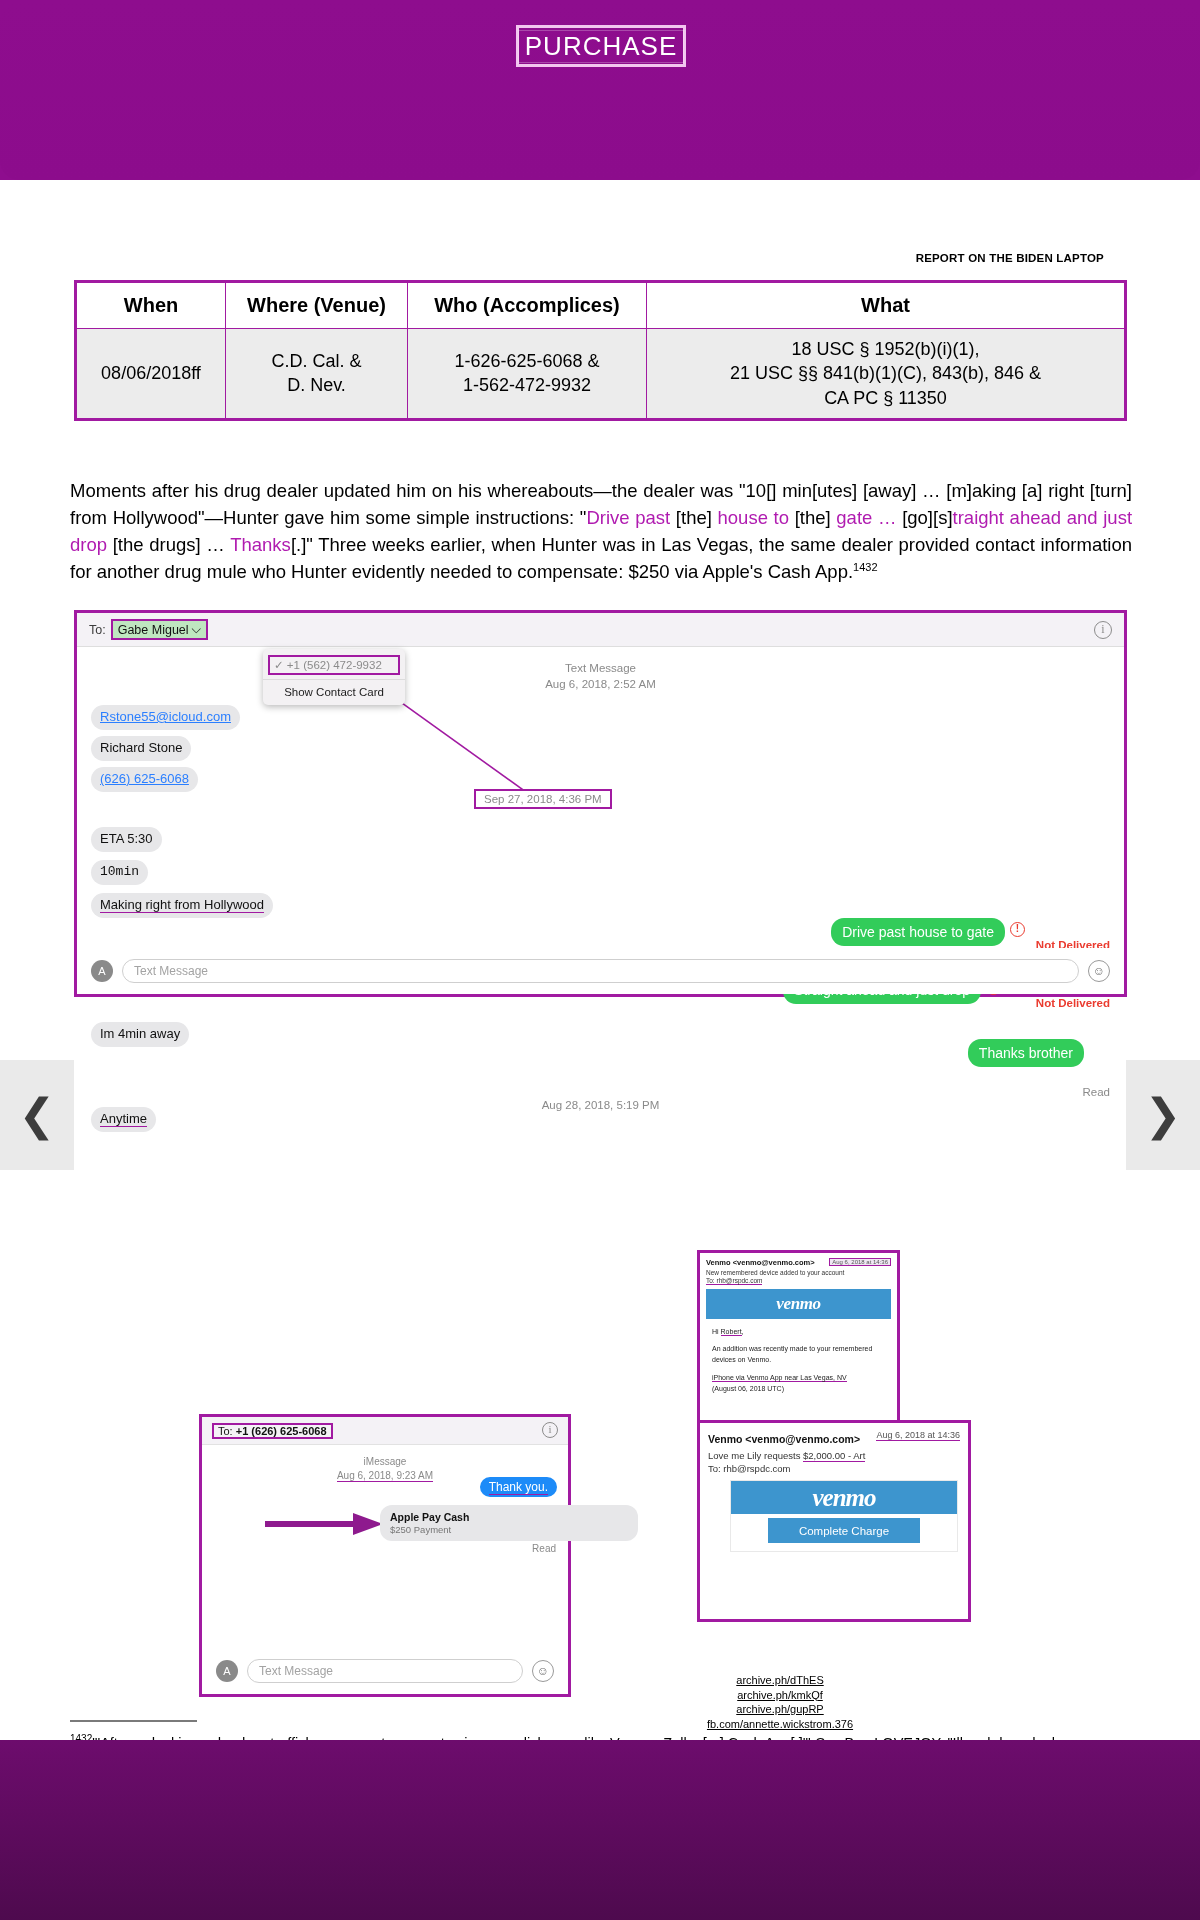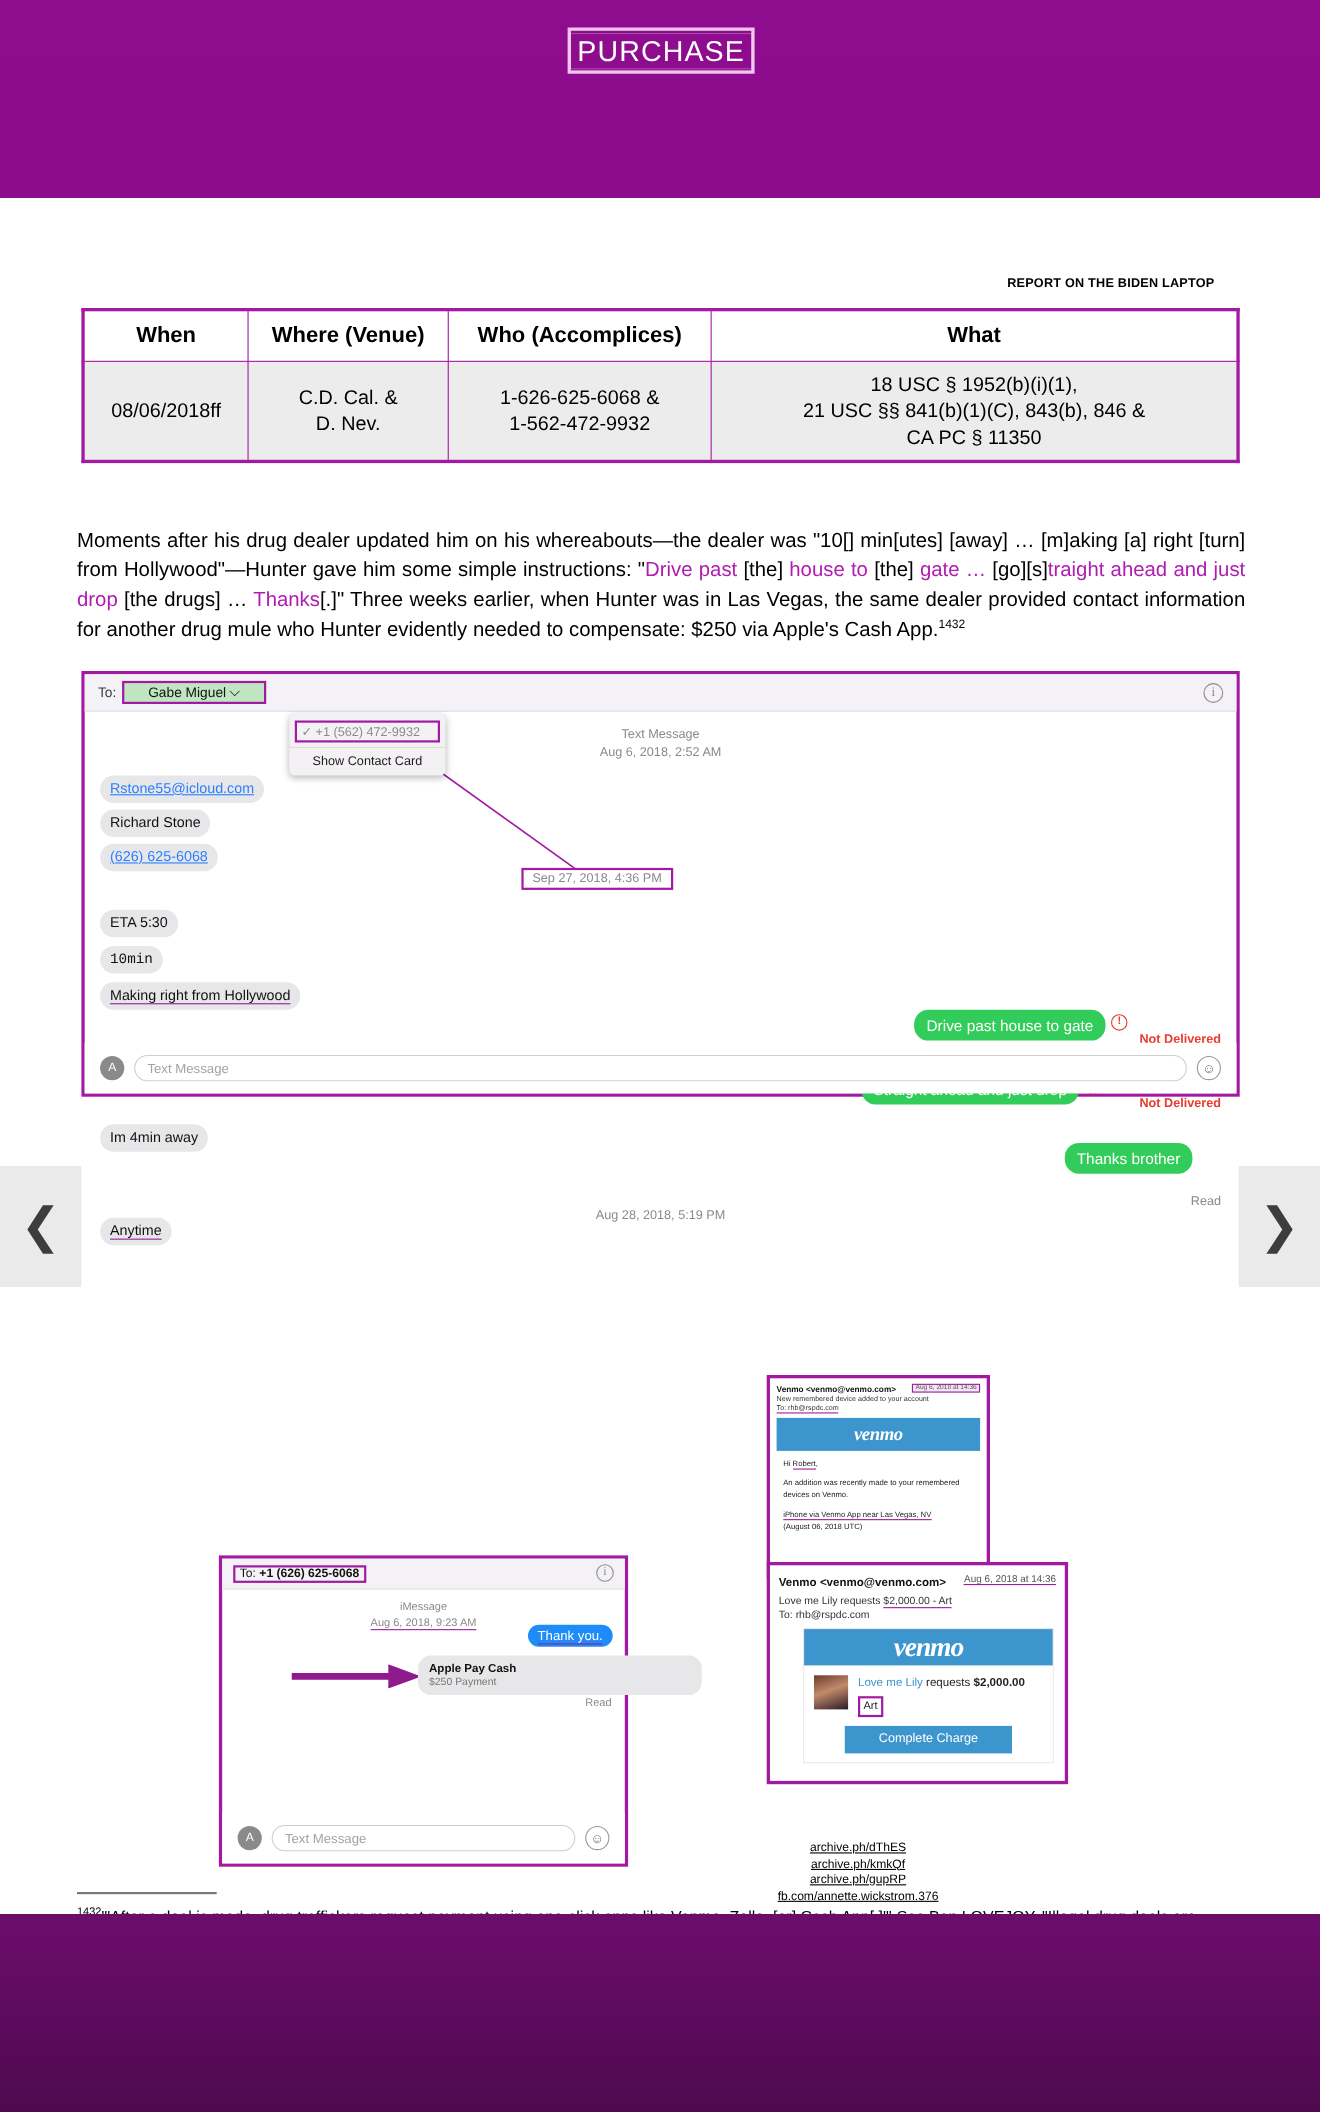--- a/index.html
+++ b/index.html
@@ -80,21 +80,21 @@
     border:3px solid #a11aa1; background:#ffffff;
   }
   .shot-head{
     position:absolute; left:0; top:0; width:100%; height:34px;
     background:#f4f2f6; border-bottom:1px solid #dedede;
     display:flex; align-items:center; padding:0 12px;
   }
   .to-label{ font-size:12.5px; color:#3c3c3c; margin-right:5px;}
   .to-chip{
     background:#bfe6c0; border:2px solid #a11aa1;
-    font-size:12.5px; padding:1px 22px; color:#111;
+    font-size:12.5px; padding:1px 5px; color:#111;
     display:flex; align-items:center; gap:3px;
   }
   .info-i{
     position:absolute; right:12px; top:8px; width:18px; height:18px;
     border:1.5px solid #8c8c8c; border-radius:50%;
     color:#8c8c8c; font-size:12px; line-height:15px; text-align:center;
     font-family:"Liberation Serif", serif;
   }
 
   
@@ -358,27 +358,20 @@
 
   <div class="venmoB">
     <span class="vB-from">Venmo &lt;venmo@venmo.com&gt;</span>
     <span class="vB-date">Aug 6, 2018 at 14:36</span>
     <div class="vB-sub"><span>Love me Lily requests </span><span class="uu">$2,000.00 - Art</span></div>
     <div class="vB-to">To: rhb@rspdc.com</div>
     <div class="vB-card">
       <div class="vB-logo">
           <i>venmo</i>
         </div>
-      <div class="vB-row">
-        <div class="vB-ava"></div>
-        <div class="vB-txt">
-          <span class="blue">Love me Lily</span><span> requests </span><b>$2,000.00</b>
-          <div><span class="vB-art">Art</span></div>
-        </div>
-      </div>
       <div class="vB-cta">Complete Charge</div>
     </div>
   </div>
 
   <div class="imsg">
     <div class="imsg-head">
       <span class="imsg-to"><span>To:</span> <b>+1 (626) 625-6068</b></span>
       <span class="imsg-i">i</span>
     </div>
     <div class="imsg-ts">

